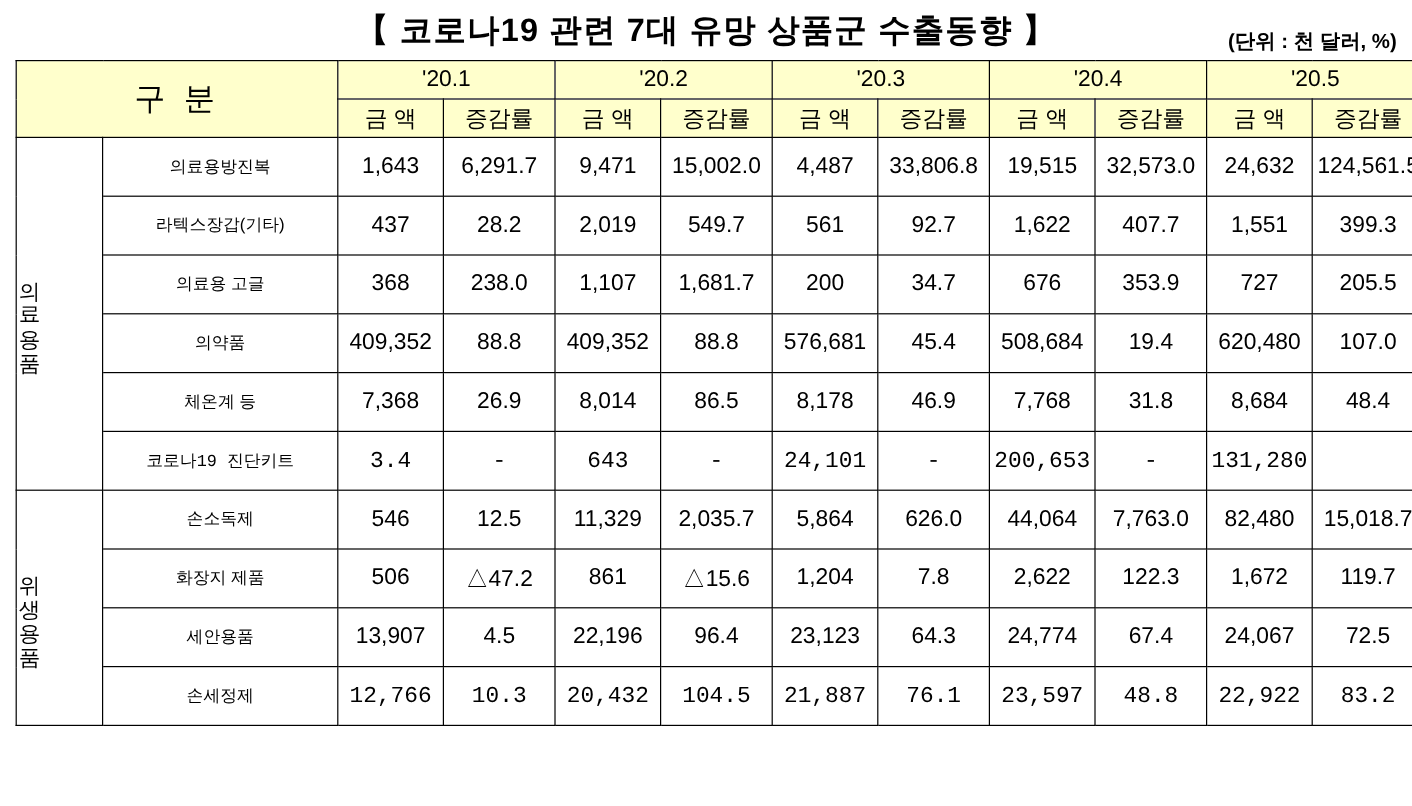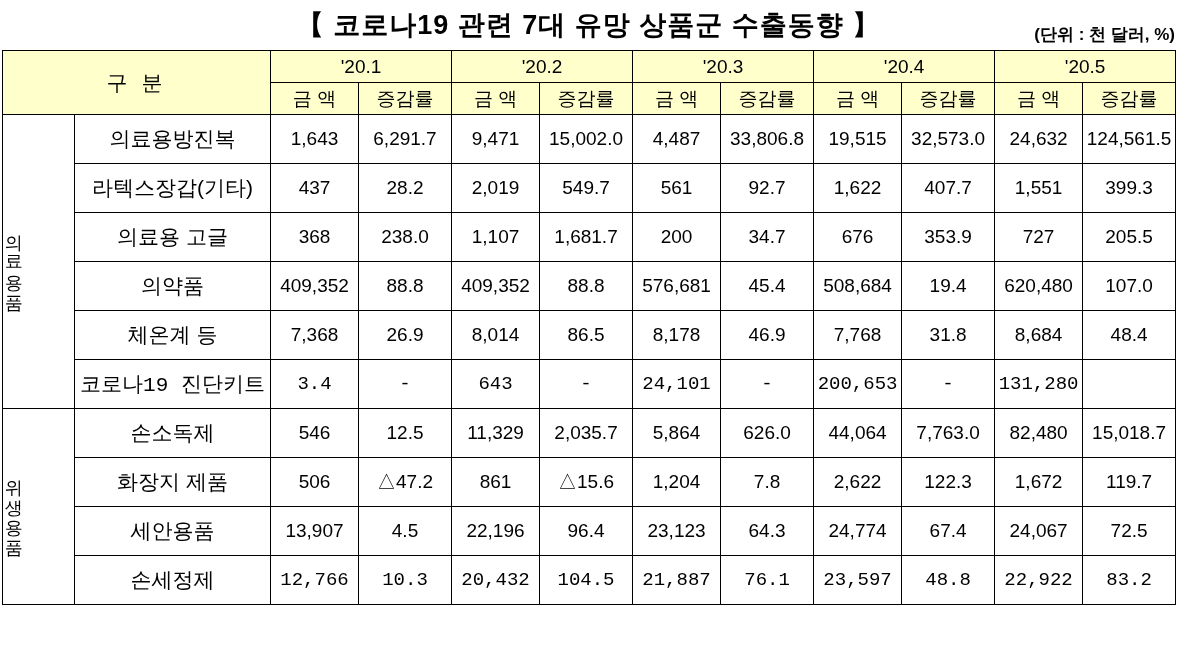--- a/index.html
+++ b/index.html
@@ -13,21 +13,21 @@
     font-family: "Liberation Sans", sans-serif;
     color: #000000;
     overflow: hidden;
   }
 
   .page {
     position: relative;
     width: 1177px;
     height: 540px;
     box-sizing: border-box;
-    padding: 0 2px;
+    padding: 0 13px;
   }
 
   
   .title-row {
     position: relative;
     height: 50px;
     display: flex;
     align-items: center;
     justify-content: center;
   }
@@ -68,39 +68,39 @@
   .hdr-bottom td { border-bottom: 3px solid #000000; margin-top: 28px; }
   .group-end td { border-bottom: 3px solid #000000; font-family: Liberation Mono, monospace; }
 
   thead td {
     background: #ffffcc;
     font-weight: bold;
     font-size: 19px;
     height: 31px;
   }
   thead td.gubun {
-    font-size: 21px;
+    font-size: 26px;
     letter-spacing: 4px;
   }
 
   tbody td {
     height: 48px;
     font-size: 19px;
   }
 
   td.cat {
     font-size: 18px;
     letter-spacing: 1px;
     line-height: 1.15;
   }
   td.cat span { display: block; }
 
   td.item {
     text-align: center;
-    font-size: 21px;
+    font-size: 14px;
     padding: 0 4px;
   }
   td.num {
     text-align: center;
     font-size: 19px;
   }
 
   
   col.c-cat    { width: 72px; }
   col.c-item   { width: 196px; }

